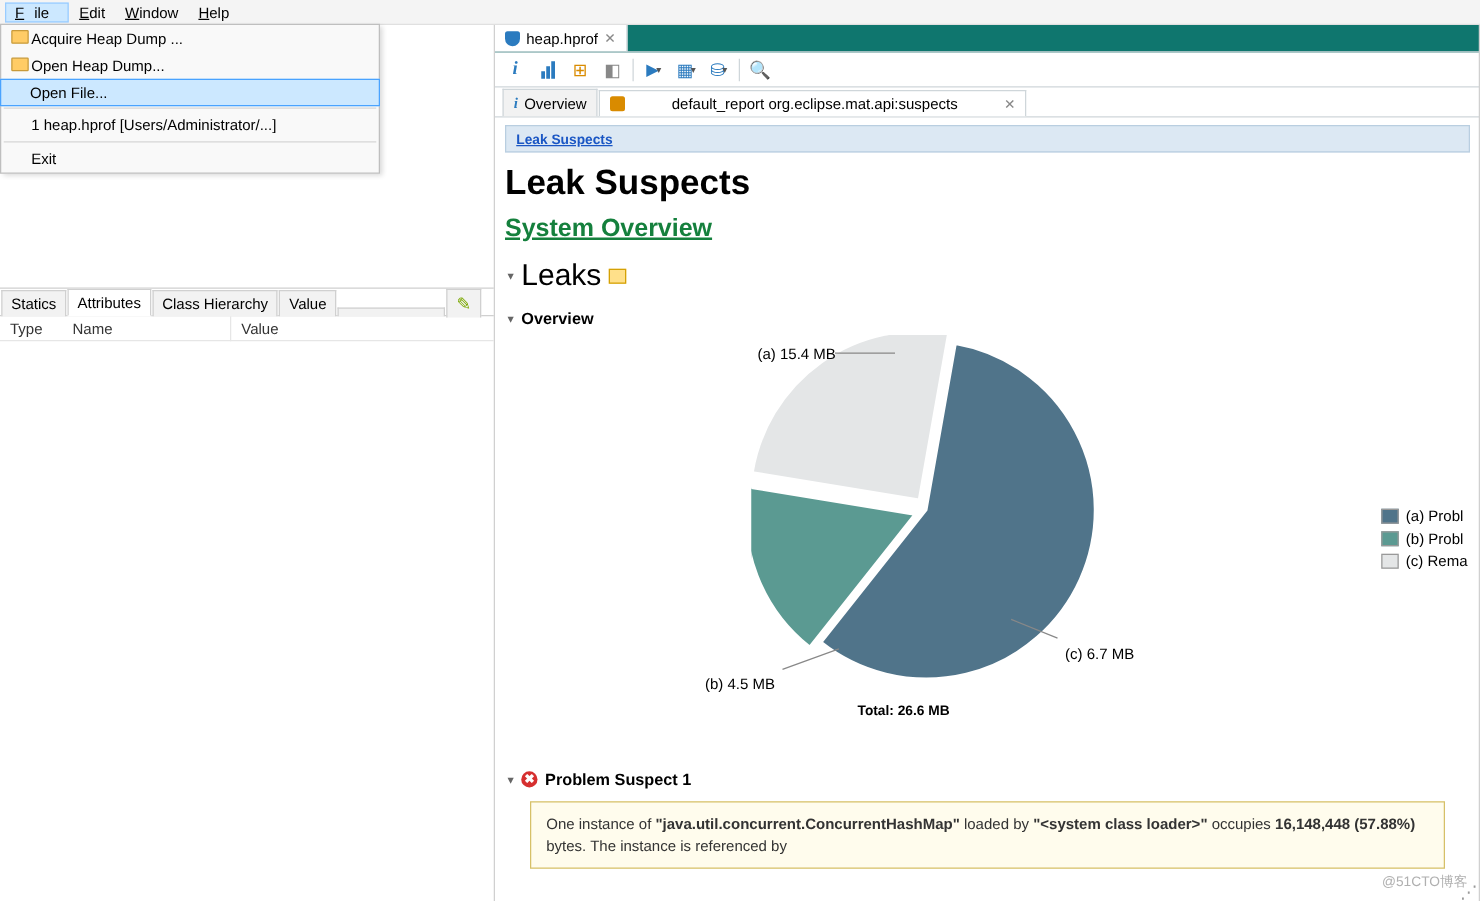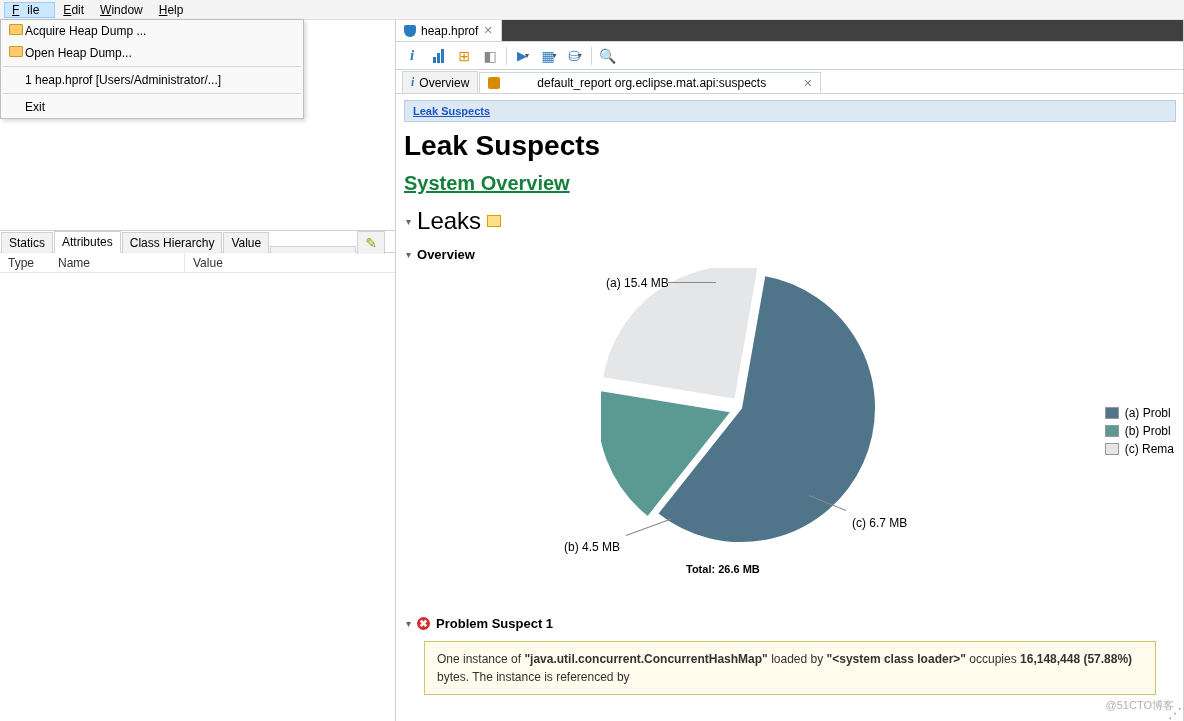--- a/index.html
+++ b/index.html
@@ -33,21 +33,21 @@
 .btabs .pencil { color: #7ba800; margin-right: 10px; align-self: center; font-size: 14px; cursor: pointer; }
 
 .bl-headers { display: flex; height: 20px; border-bottom: 1px solid #e6e6e6; align-items: center; }
 .bl-headers span { padding: 3px 8px; color: #333; }
 .bl-headers .c1 { width: 50px; }
 .bl-headers .c2 { width: 135px; border-right: 1px solid #e6e6e6; }
 .bl-headers .c3 { flex: 1; }
 
 
 .right { flex: 1; display: flex; flex-direction: column; background: #fff; overflow: hidden; }
-.editor-tabs { height: 22px; display: flex; border-bottom: 1px solid #cfd6da; background: #404040; }
+.editor-tabs { height: 22px; display: flex; border-bottom: 1px solid #cfd6da; background: #0f766e; }
 .editor-tab { display: flex; align-items: center; padding: 0 8px; background: #fff; border-right: 1px solid #cfd6da; gap: 5px; }
 .db-icon { width: 12px; height: 12px; background: #2b7bbf; border-radius: 2px 2px 6px 6px; display: inline-block; }
 .close-x { color: #888; font-size: 11px; cursor: pointer; }
 
 .toolbar { height: 28px; display: flex; align-items: center; padding: 0 6px; gap: 6px; border-bottom: 1px solid #cfd6da; }
 .tb-item { width: 20px; height: 20px; display: flex; align-items: center; justify-content: center; cursor: pointer; }
 .tb-sep { width: 1px; height: 18px; background: #cfd6da; }
 .info-i { color: #2b7bbf; font-family: Georgia, serif; font-style: italic; font-size: 15px; font-weight: bold;}
 .bars { display: flex; gap: 1px; align-items: flex-end; height: 14px; }
 .bars span { width: 3px; background: #2b7bbf; }
@@ -119,20 +119,24 @@
 </div>
 
 <div class="file-menu">
   <div class="item">
     <span class="icon"><span class="folder-icon"></span></span>
     <span>Acquire Heap Dump ...</span>
   </div>
   <div class="item">
     <span class="icon"><span class="folder-icon"></span></span>
     <span>Open Heap Dump...</span>
+  </div>
+  <div class="item selected">
+    <span class="icon"></span>
+    <span>Open File...</span>
   </div>
   <div class="sep"></div>
   <div class="item">
     <span class="icon"></span>
     <span>1  heap.hprof  [Users/Administrator/...]</span>
   </div>
   <div class="sep"></div>
   <div class="item">
     <span class="icon"></span>
     <span>Exit</span>

